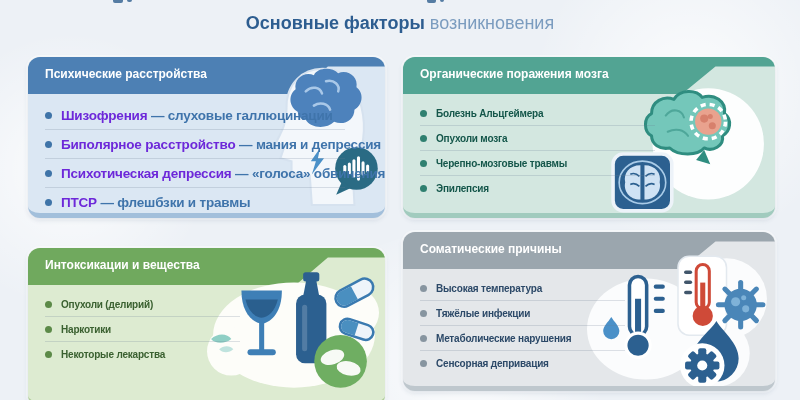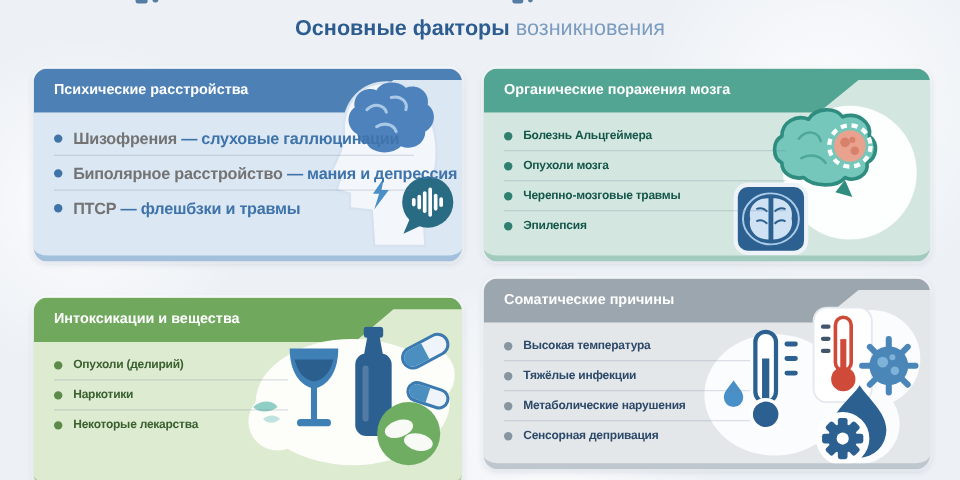--- a/index.html
+++ b/index.html
@@ -36,21 +36,21 @@
       color:#fff;font-weight:bold;font-size:12px;line-height:35px;padding-left:17px;}
 
   .items{position:absolute;left:17px;top:44px;margin:0;padding:0;list-style:none;z-index:2;}
   .c1 .items{width:300px;} .c2 .items{width:235px;} .c3 .items{width:195px;} .c4 .items{width:205px;}
   .item{display:flex;align-items:center;gap:9px;padding:6.5px 0;white-space:nowrap;
         border-bottom:1px solid rgba(105,125,145,0.22);}
   .item:last-child{border-bottom:none;}
   .dot{width:7px;height:7px;border-radius:50%;background:var(--dot);flex:0 0 auto;}
   .txt{font-size:10px;font-weight:bold;color:var(--txt);letter-spacing:-0.2px;}
   .c1 .txt{font-size:13.5px;}
-  .c1 .lead{color:#737373;text-align:right;} .c1 .rest{color:#3f74ab;}
+  .c1 .lead{color:#6d28d9;text-align:right;} .c1 .rest{color:#3f74ab;}
 
   .icon-wrap{position:absolute;z-index:1;}
   .icon-wrap svg{display:block;width:100%;height:100%;}
   .c1 .icon-wrap{right:2px;top:6px;width:120px;height:144px;}
   .c2 .icon-wrap{right:6px;top:30px;width:162px;height:128px;}
   .c3 .icon-wrap{right:6px;top:24px;width:174px;height:122px;}
   .c4 .icon-wrap{right:2px;top:22px;width:188px;height:134px;}
 </style>
 </head>
 <body>
@@ -74,20 +74,24 @@
       <span>Психические расстройства</span>
     </header>
     <ul class="items">
       <li class="item">
         <span class="dot"></span>
         <span class="txt"><b class="lead">Шизофрения</b> <span class="rest">— слуховые галлюцинации</span></span>
       </li>
       <li class="item">
         <span class="dot"></span>
         <span class="txt"><b class="lead">Биполярное расстройство</b> <span class="rest">— мания и депрессия</span></span>
+      </li>
+      <li class="item">
+        <span class="dot"></span>
+        <span class="txt"><b class="lead">Психотическая депрессия</b> <span class="rest">— «голоса» обвинения</span></span>
       </li>
       <li class="item">
         <span class="dot"></span>
         <span class="txt"><b class="lead">ПТСР</b> <span class="rest">— флешбзки и травмы</span></span>
       </li>
     </ul>
     <div class="icon-wrap">
       <svg viewBox="0 0 118 142">
         <path d="M64 6 C38 3 22 22 23 46 C23.5 58 18 68 13 78 L21 82 L17 94 L28 97 L28 109 L46 111 L48 140 L90 140 L88 102 C99 88 102 64 97 44 C92 20 82 8 64 6 Z" fill="#f3f7fb" stroke="#d6e2ef" stroke-width="2"></path>
         <path d="M34 48 C26 44 24 32 32 26 C30 16 40 8 50 12 C54 4 68 4 74 10 C84 6 94 14 92 24 C100 30 98 42 90 46 C90 56 80 62 70 58 C62 66 46 64 42 56 C38 56 35 53 34 48 Z" fill="#4d82bc"></path>

